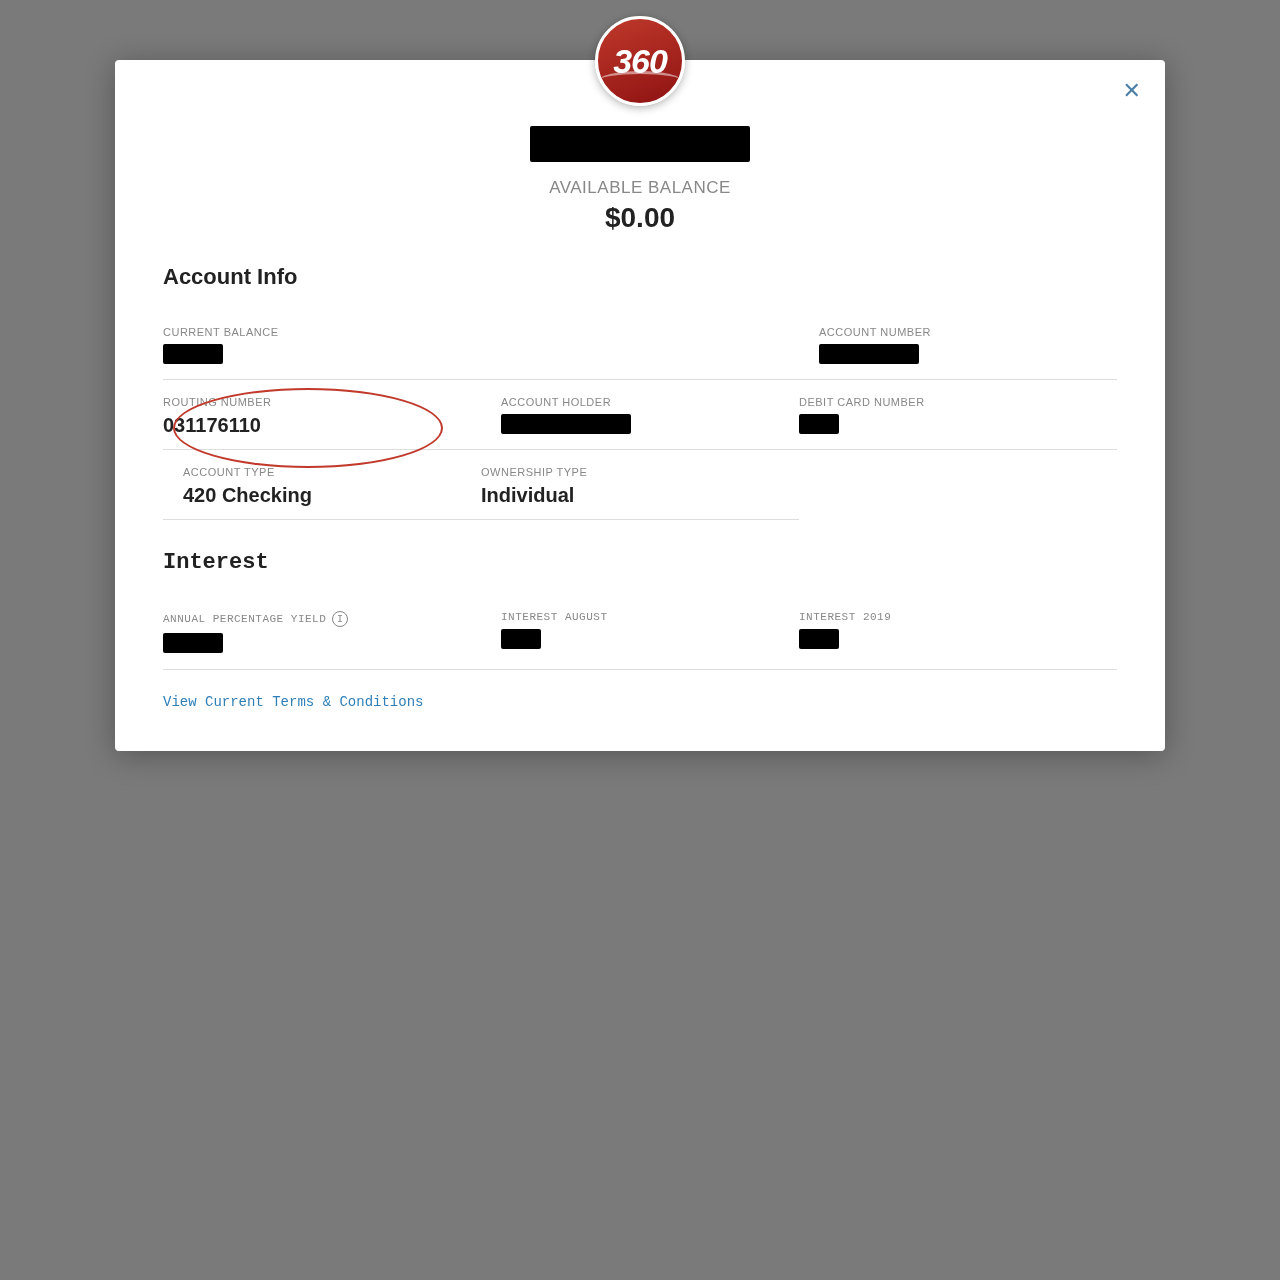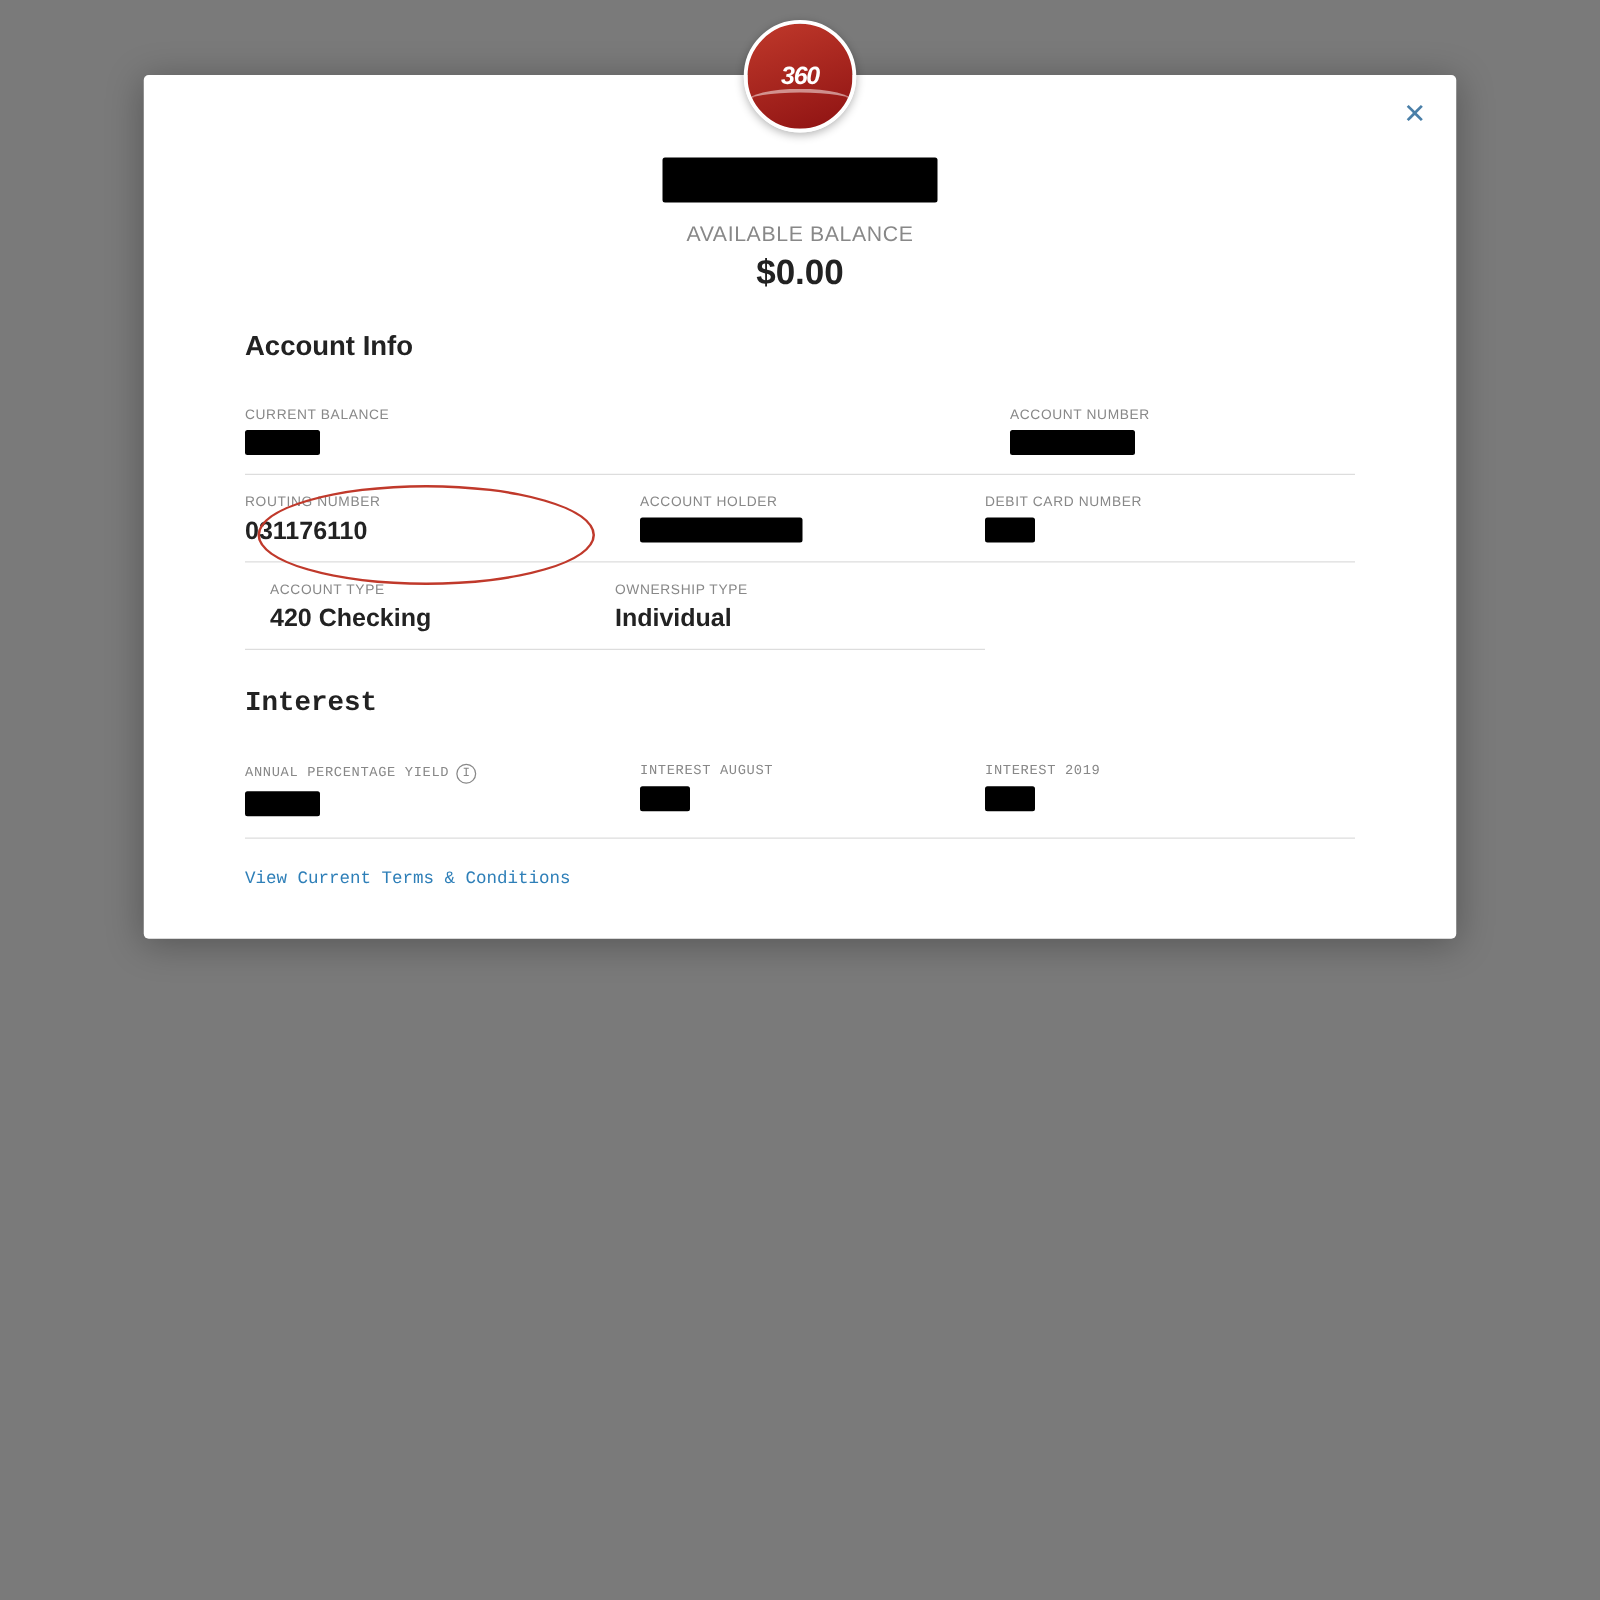--- a/index.html
+++ b/index.html
@@ -75,21 +75,21 @@
       align-items: center;
       justify-content: center;
       box-shadow: 0 2px 8px rgba(0,0,0,0.3);
       border: 3px solid #fff;
       position: relative;
       overflow: hidden;
     }
 
     .logo-360-text {
       color: #fff;
-      font-size: 20px;
+      font-size: 34px;
       font-weight: 900;
       font-style: italic;
       letter-spacing: -1px;
       position: relative;
       z-index: 2;
     }
 
     .logo-swoosh {
       position: absolute;
       bottom: 12px;
@@ -123,21 +123,21 @@
     }
 
     .balance-amount {
       font-size: 28px;
       font-weight: 700;
       color: #222;
     }
 
     
     .modal-body {
-      padding: 0 81px;
+      padding: 0 48px;
     }
 
     
     .section-heading {
       font-size: 22px;
       font-weight: 700;
       color: #222;
       margin-bottom: 20px;
     }
 

